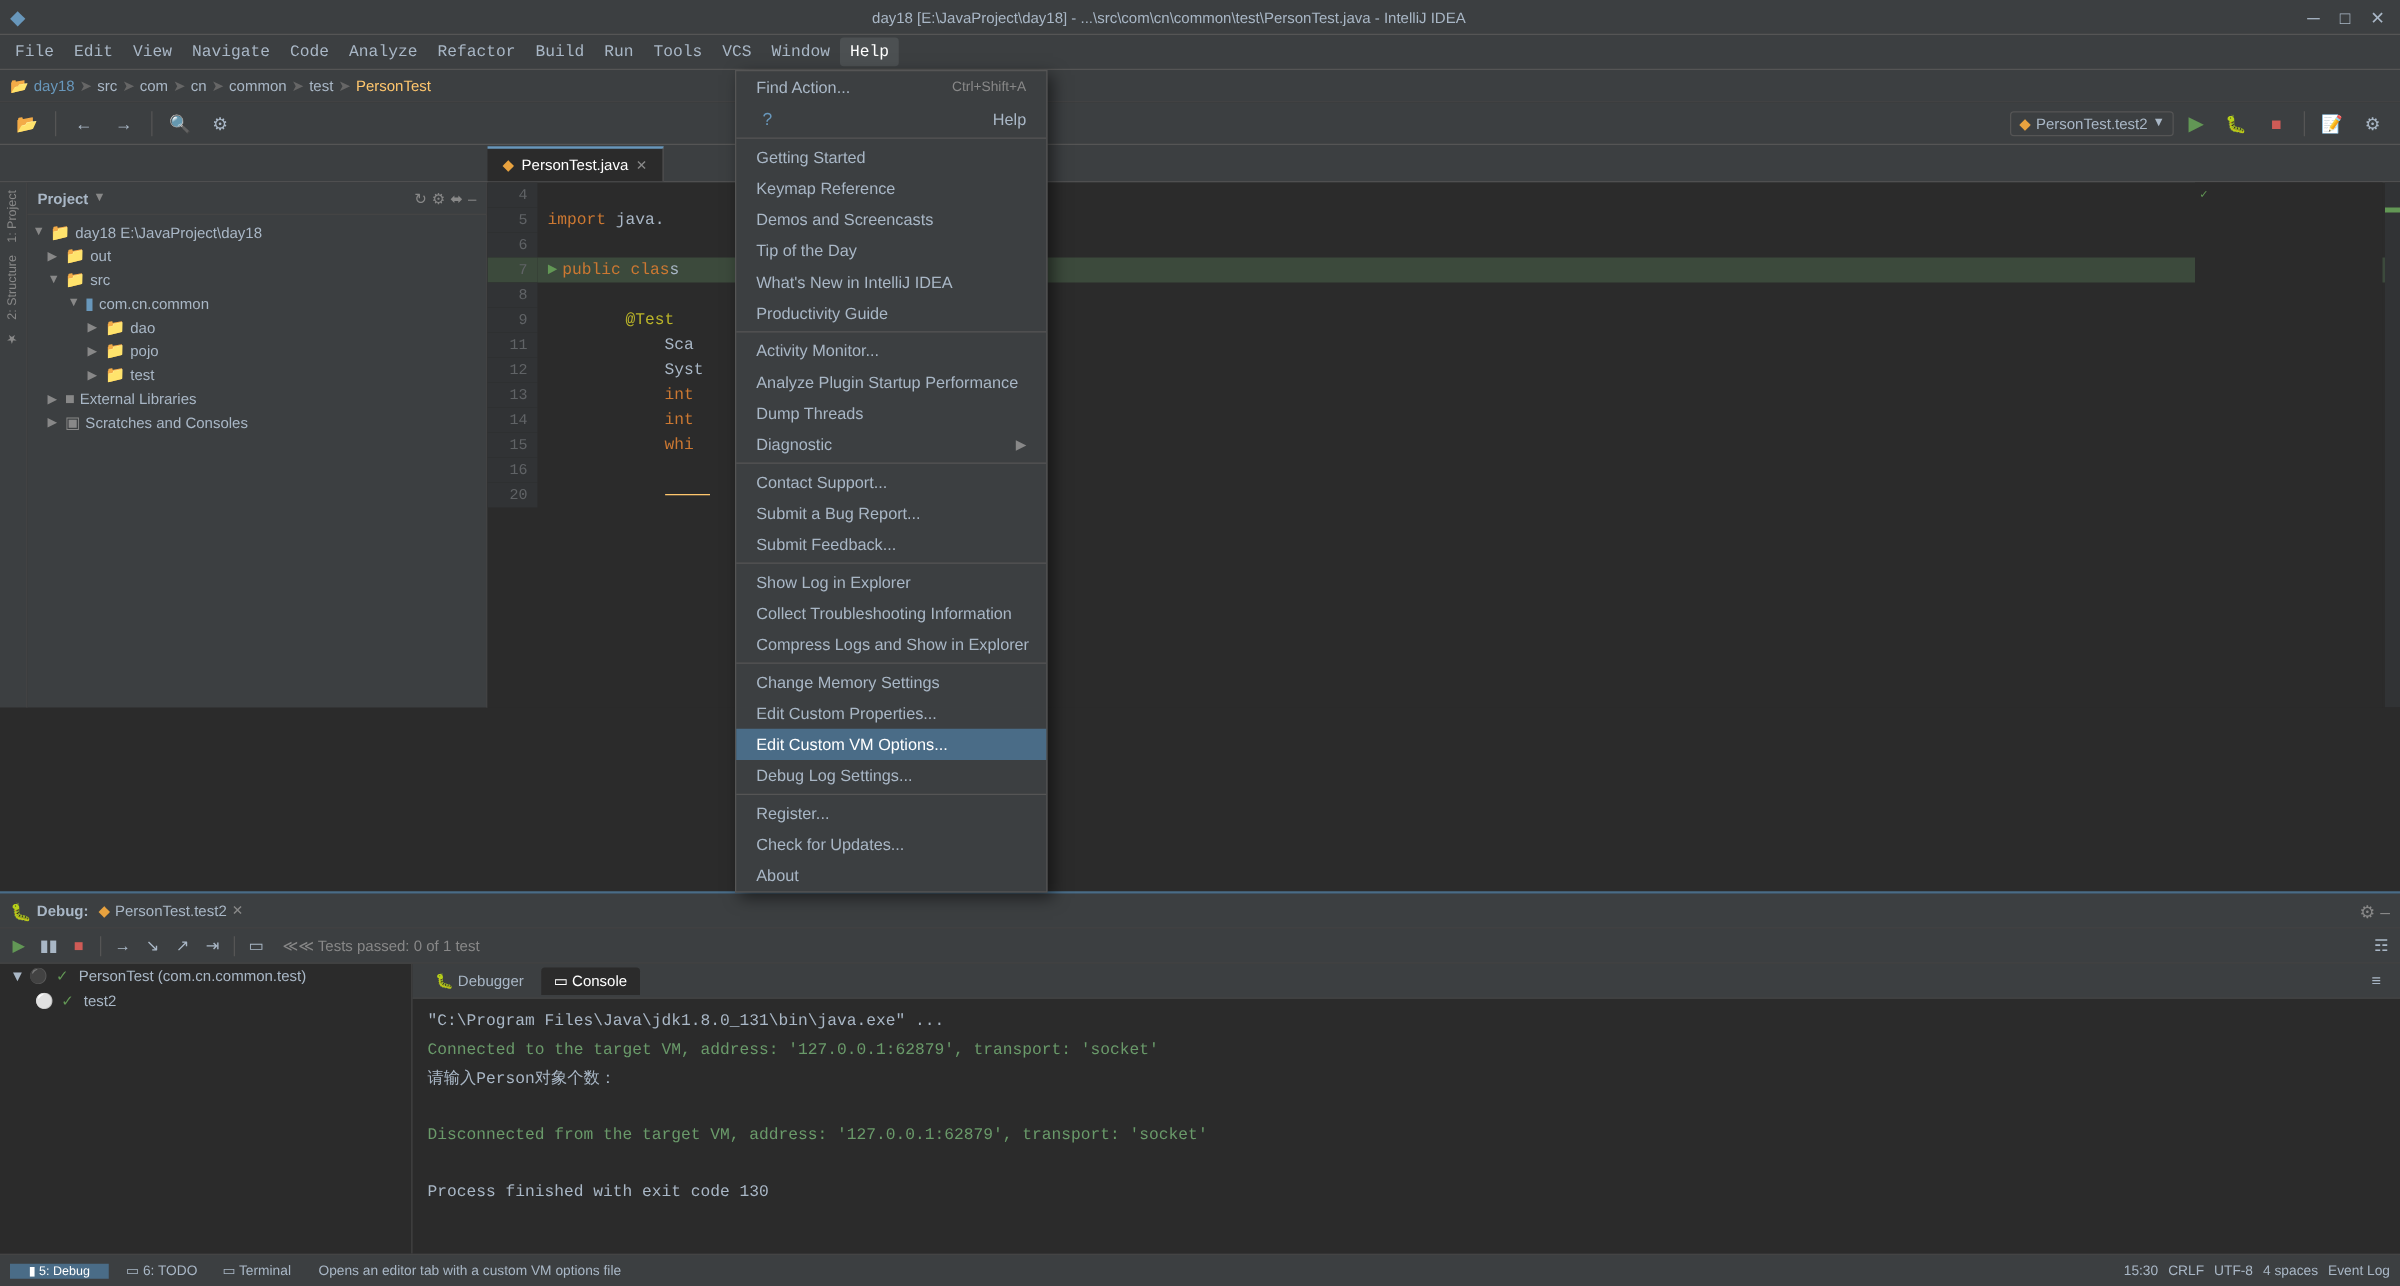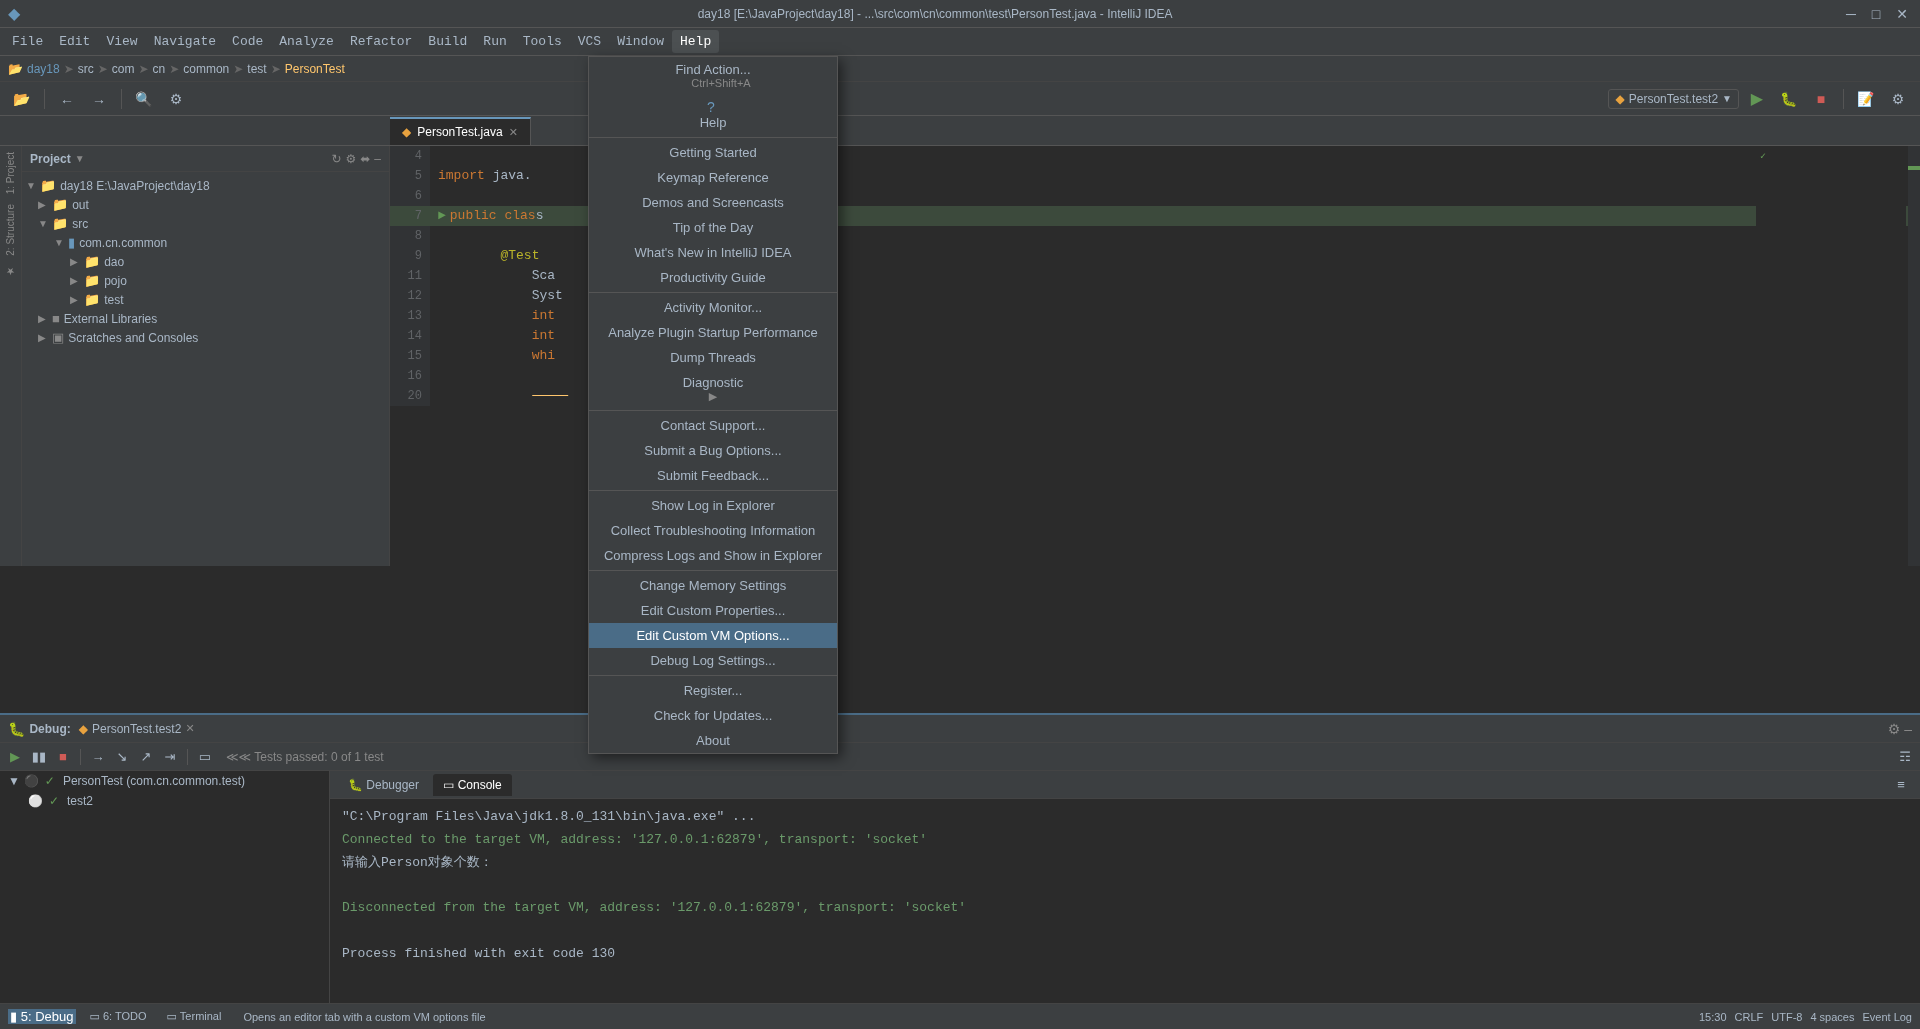--- a/index.html
+++ b/index.html
@@ -337,21 +337,20 @@
       font-size: 13px;
     }
     .help-menu-item {
       padding: 5px 16px;
       cursor: pointer;
       color: #a9b7c6;
       display: flex;
       align-items: center;
       justify-content: space-between;
       white-space: nowrap;
-      flex-direction: column;
     }
     .help-menu-item.highlighted {
       background: #4a6c87;
       color: #ffffff;
     }
     .help-menu-separator {
       height: 1px;
       background: #555;
       margin: 2px 0;
     }
@@ -693,21 +692,21 @@
         <div class="console-line">&nbsp;</div>
         <div class="console-line console-disconnected" style="color:#6a9a6a;">Disconnected from the target VM, address: '127.0.0.1:62879', transport: 'socket'</div>
         <div class="console-line">&nbsp;</div>
         <div class="console-line console-finished">Process finished with exit code 130</div>
       </div>
     </div>
   </div>
 </div>
 
 <div id="status-bar" style="height:26px;background:#3c3f41;display:flex;align-items:center;padding:0 8px;font-size:11px;color:#a9b7c6;border-top:1px solid #444;gap:8px;">
-  <span style="cursor:pointer;padding:0 2px;background:#4a6c87;color:#fff;font-size:13px;">▮ 5: Debug</span>
+  <span style="cursor:pointer;padding:0 15px;background:#4a6c87;color:#fff;font-size:10px;">▮ 5: Debug</span>
   <span style="cursor:pointer;padding:0 6px;">▭ 6: TODO</span>
   <span style="cursor:pointer;padding:0 6px;">▭ Terminal</span>
   <span style="margin-left:8px;">Opens an editor tab with a custom VM options file</span>
   <div style="flex:1;"></div>
   <span>15:30</span>
   <span style="cursor:pointer;">CRLF</span>
   <span style="cursor:pointer;">UTF-8</span>
   <span style="cursor:pointer;">4 spaces</span>
   <span style="cursor:pointer;">Event Log</span>
 </div>
@@ -752,21 +751,21 @@
     </div>
   <div class="help-menu-item">
     <span>Diagnostic</span>
     <span class="submenu-arrow">▶</span>
   </div>
   <div class="help-menu-separator"></div>
   <div class="help-menu-item">
       <span>Contact Support...</span>
     </div>
   <div class="help-menu-item">
-      <span>Submit a Bug Options...</span>
+      <span>Submit a Bug Report...</span>
     </div>
   <div class="help-menu-item">
       <span>Submit Feedback...</span>
     </div>
   <div class="help-menu-separator"></div>
   <div class="help-menu-item">
       <span>Show Log in Explorer</span>
     </div>
   <div class="help-menu-item">
       <span>Collect Troubleshooting Information</span>

